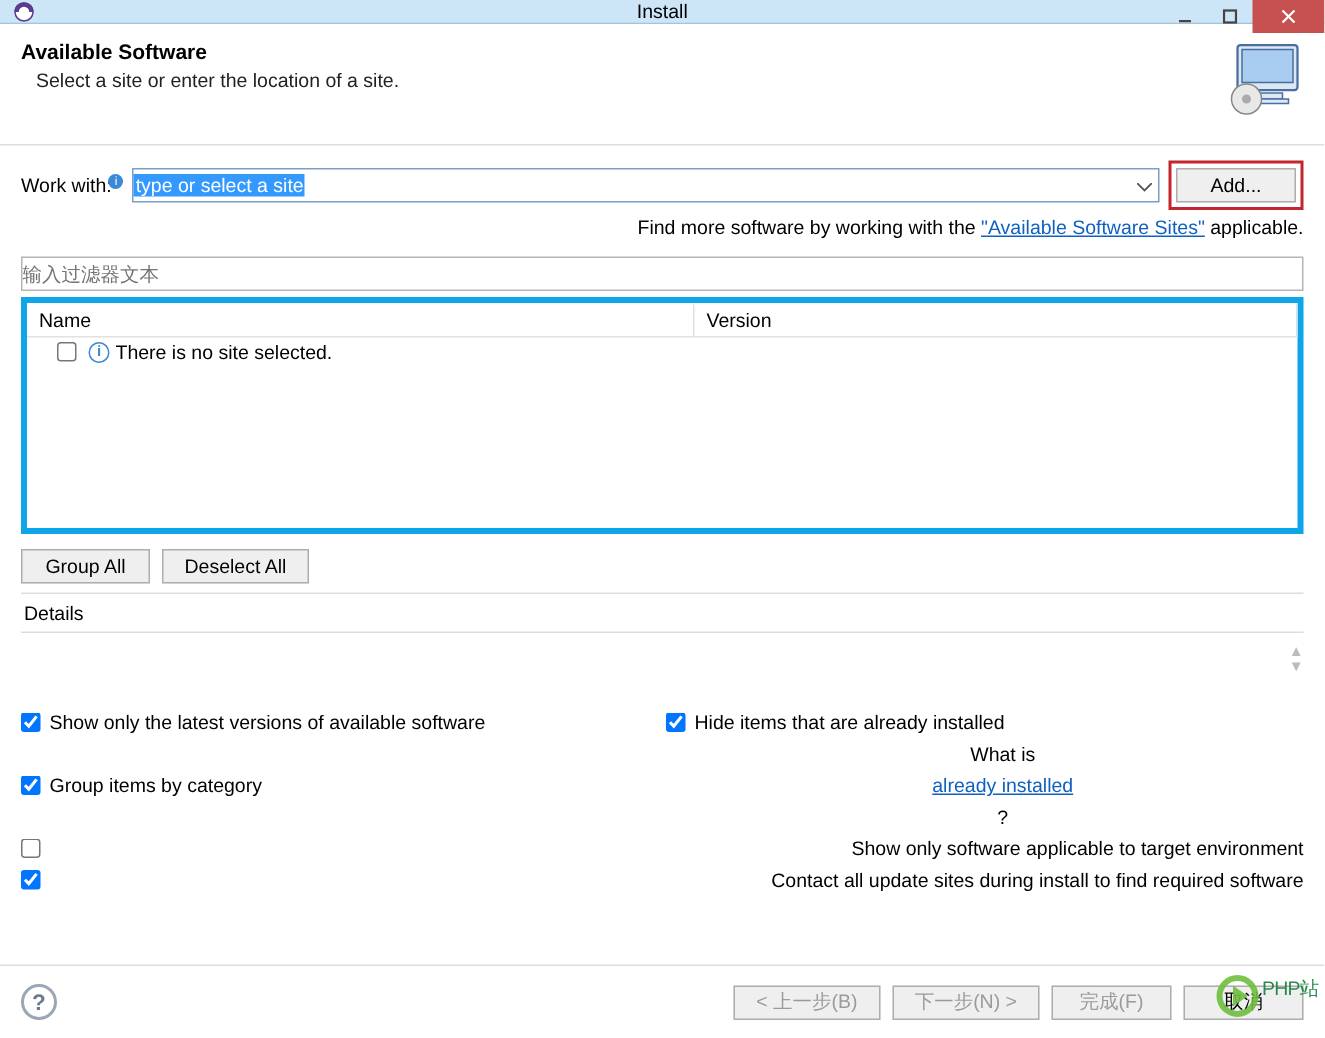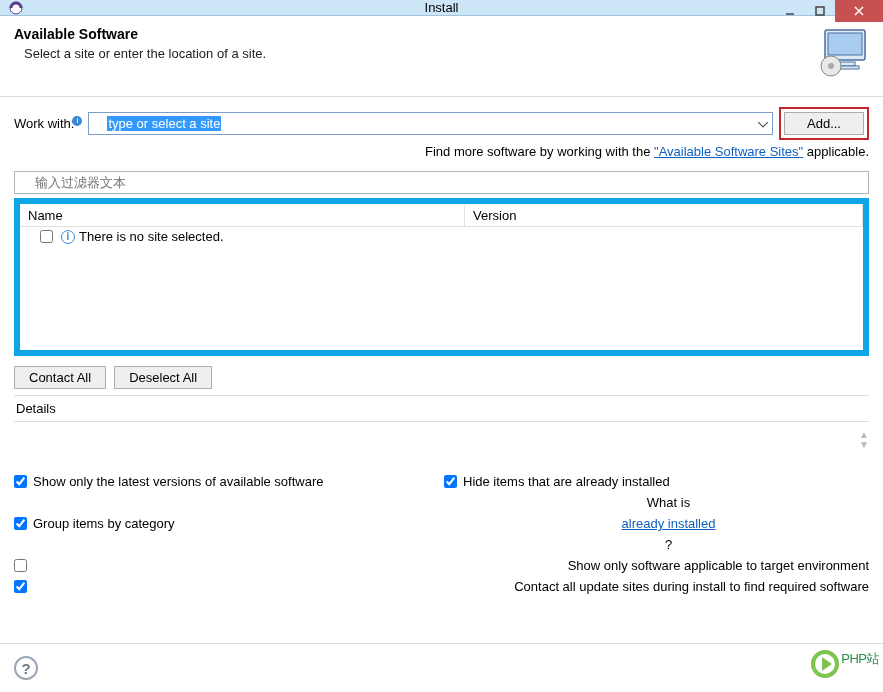--- a/index.html
+++ b/index.html
@@ -21,32 +21,32 @@
   .header .htext h1 { margin: 0 0 4px 0; font-size: 14px; font-weight: bold; }
   .header .htext p { margin: 0; padding-left: 10px; color: #222; }
   .header .hicon { width: 52px; height: 52px; flex-shrink: 0; }
 
   
   .body { padding: 10px 14px 6px 14px; }
 
   .workwith-row { display: flex; align-items: center; gap: 6px; margin-bottom: 4px; }
   .workwith-row label { white-space: nowrap; }
   .small-info-icon { display: inline-block; width: 10px; height: 10px; border-radius: 50%; background: #3a88d6; color: #fff; font-size: 8px; line-height: 10px; text-align: center; vertical-align: super; margin-left: -2px; }
-  .combo { flex: 1; height: 23px; border: 1px solid #7a9ec7; display: flex; align-items: center; position: relative; padding-left: 18px; }
+  .combo { flex: 1; height: 23px; border: 1px solid #7a9ec7; display: flex; align-items: center; position: relative; padding-left: 0; }
   .combo .sel-text { background: #3399ff; color: #fff; padding: 0 1px; }
   .combo .chev { width: 18px; text-align: center; color: #555; }
   .add-btn-wrap { border: 2px solid #c1272d; padding: 3px; }
   .btn { background: #efefef; border: 1px solid #adadad; min-width: 80px; height: 23px; padding: 0 14px; cursor: default; }
 
   .findmore { text-align: right; margin: 4px 0 12px 0; }
   .findmore a { color: #1060c0; text-decoration: underline; }
 
-  .filter-input { width: 100%; height: 23px; border: 1px solid #b5b5b5; padding: 2px 20px; color: #8b5cf6; margin-bottom: 4px; }
-
-  .tree { border: 6px solid #0ea5e9; height: 158px; overflow: auto; }
+  .filter-input { width: 100%; height: 23px; border: 1px solid #b5b5b5; padding: 2px 0; color: #8b5cf6; margin-bottom: 4px; }
+
+  .tree { border: 4px solid #0ea5e9; height: 158px; overflow: auto; }
   .tree-header { display: flex; background: #fff; border-bottom: 1px solid #e1e1e1; height: 23px; align-items: center; }
   .tree-header .col { padding: 3px 8px; border-right: 1px solid #e1e1e1; }
   .tree-header .col.name { width: 445px; }
   .tree-header .col.ver { flex: 1; }
   .tree-row { display: flex; align-items: center; padding: 2px 20px; gap: 4px; }
   .tree-row input[type=checkbox] { margin: 0 4px 0 0; }
   .info-icn { width: 14px; height: 14px; border: 1px solid #3a88d6; border-radius: 50%; color: #3a88d6; font-size: 10px; font-weight: bold; text-align: center; line-height: 12px; }
 
   .selbtns { margin: 10px 0 6px 0; display: flex; gap: 8px; }
   .selbtns .btn { min-width: 86px; }
@@ -150,21 +150,21 @@
       <div class="col ver">Version</div>
     </div>
     <div class="tree-row">
       <input type="checkbox" style="">
       <span class="info-icn">i</span>
       <span>There is no site selected.</span>
     </div>
   </div>
 
   <div class="selbtns">
-    <button class="btn">Contact All</button>
+    <button class="btn">Group All</button>
     <button class="btn">Deselect All</button>
   </div>
 
   <div class="details-bar">Details</div>
   <div class="details-box">
     <div class="updown">▲<br>▼</div>
   </div>
 
   <div class="options-grid">
     <label class="opt">
@@ -191,19 +191,25 @@
     <label class="opt span2">
       <input type="checkbox" checked="" style="">
       <span>Contact all update sites during install to find required software</span>
     </label>
   </div>
 
 </div>
 
 <div class="footer">
   <div class="help-icon">?</div>
+  <div class="nav">
+    <button class="btn disabled">&lt; 上一步(B)</button>
+    <button class="btn disabled">下一步(N) &gt;</button>
+    <button class="btn disabled">完成(F)</button>
+    <button class="btn">取消</button>
+  </div>
 </div>
 
 <div class="watermark">
   <span class="play"></span>
   <span>PHP站</span>
     <span style="color:#6fbf3f;font-size:16px;margin-top:8px"></span>
 </div>
 
 </body></html>

